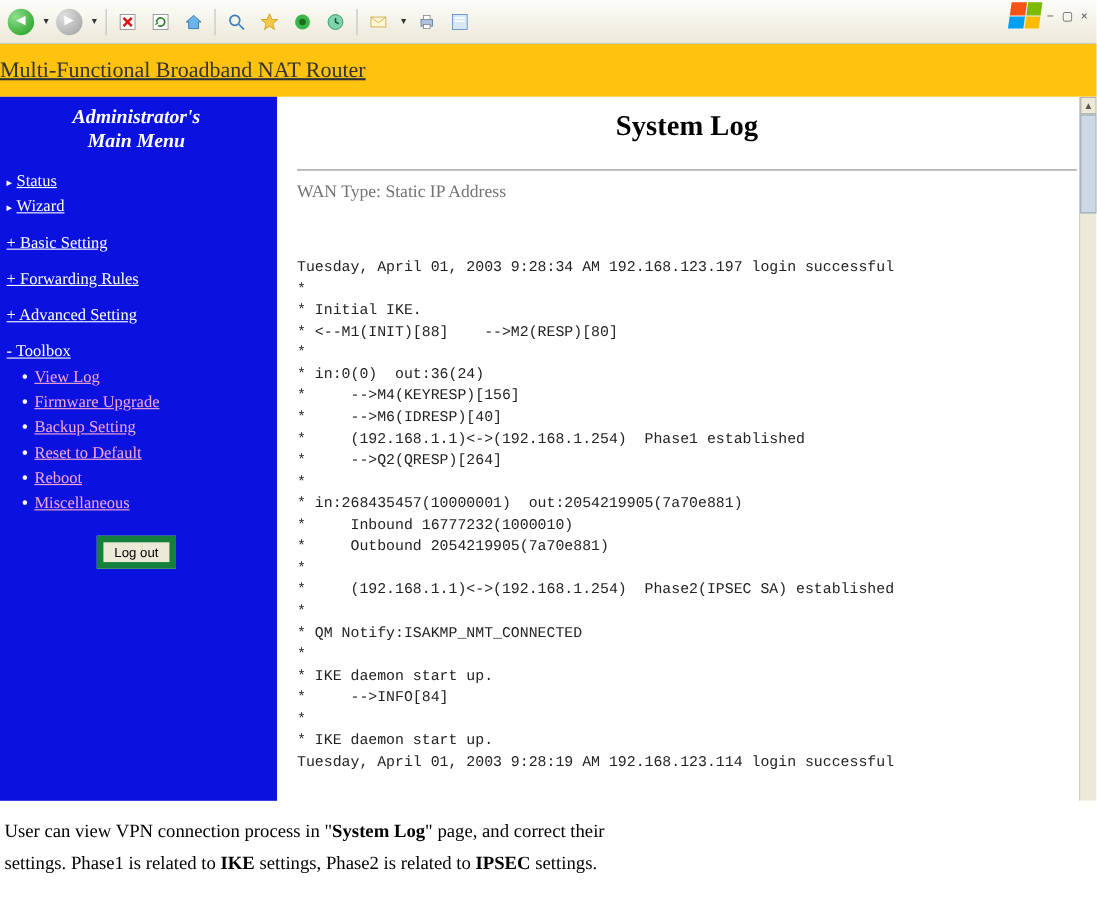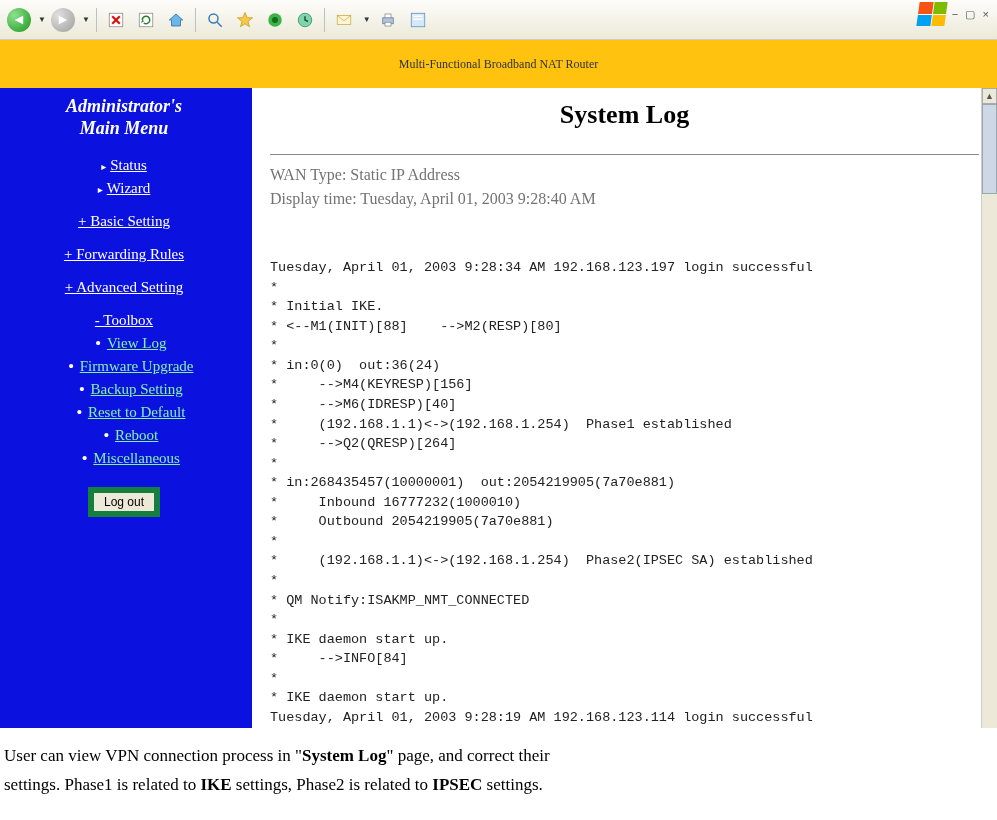--- a/index.html
+++ b/index.html
@@ -13,33 +13,33 @@
   .nav-back { background: radial-gradient(circle at 30% 30%, #8ee08e, #1a991a); }
   .nav-fwd  { background: radial-gradient(circle at 30% 30%, #e0e0e0, #9e9e9e); }
   .dd-arrow { font-size:8px; color:#333; margin-left:2px; }
   .winflag { position:absolute; right:6px; top:2px; display:flex; align-items:center; gap:6px; }
   .flag-sq { width:28px; height:24px; display:grid; grid-template-columns:1fr 1fr; grid-template-rows:1fr 1fr; gap:1px; transform: skewX(-8deg); }
   .flag-sq span:nth-child(1){background:#f65314;} .flag-sq span:nth-child(2){background:#7cbb00;}
   .flag-sq span:nth-child(3){background:#00a1f1;} .flag-sq span:nth-child(4){background:#ffbb00;}
   .winctl { font-family:Arial,sans-serif; font-size:11px; color:#555; letter-spacing:2px; }
   
   
-  .banner { background:#ffc20e; height:48px; display:flex; align-items:center; justify-content:center; font-family:"Times New Roman",serif; font-size:12px; color:#333; }
+  .banner { background:#ffc20e; height:48px; display:flex; align-items:center; justify-content:flex-start; font-family:"Times New Roman",serif; font-size:20px; color:#333;text-decoration:underline; }
   
   
   .main { display:flex; height:640px; }
   .sidebar { width:252px; background:#0b12e0; color:#fff; padding:8px 10px 16px 6px; font-family:"Times New Roman",serif; }
   .sidebar h2 { font-size:18px; font-weight:bold; font-style:italic; text-align:center; line-height:1.2; margin-bottom:18px; }
-  .menu { list-style:none;text-align:center; }
+  .menu { list-style:none; }
   .menu li { margin:6px 0; font-size:15px; }
   .menu li.top > a, .menu li.section > a { text-decoration:underline; color:#fff; }
   .menu li.top::before { content:"▸"; font-size:10px; margin-right:4px; }
   .menu li.sub { margin-left:14px; }
   .menu li.sub::before { content:"•"; font-weight:bold; margin-right:6px; }
-  .menu li.sub a { text-decoration:underline; color:#86efac; }
+  .menu li.sub a { text-decoration:underline; color:#f9a8d4; }
   .menu li.section { margin-top:16px; }
   .logout-wrap { text-align:center; margin-top:20px; }
   .logout { background:#ece9d8; border:6px solid #15803d; font-family:Arial,sans-serif; font-size:12px; padding:2px 10px; cursor:pointer; }
   
   .content { flex:1; background:#fff; position:relative; padding:8px 18px 0 18px; overflow:hidden; }
   .scrollbar { position:absolute; right:0; top:0; bottom:0; width:16px; background:#ece9d8; border-left:1px solid #ccc; }
   .scroll-up,.scroll-down{height:16px;background:#ece9d8;border:1px solid #aaa;display:flex;align-items:center;justify-content:center;font-size:9px;color:#555;}
   .scroll-thumb{height:90px;background:#cdd7e5;border:1px solid #9aa;}
   
   .page-title { font-family:"Times New Roman",serif; font-size:26px; font-weight:bold; text-align:center; margin:4px 0 24px 0; }
@@ -168,21 +168,20 @@
     <div class="logout-wrap">
       <button class="logout">Log out</button>
     </div>
   </div>
 
   <div class="content">
     <h1 class="page-title">System Log</h1>
     <hr class="hr">
     <div class="meta">
       <div>WAN Type: Static IP Address</div>
-      <div>Display time: Tuesday, April 01, 2003 9:28:40 AM</div>
     </div>
     <div class="log">Tuesday, April 01, 2003 9:28:34 AM 192.168.123.197 login successful
 *
 * Initial IKE.
 * &lt;--M1(INIT)[88]    --&gt;M2(RESP)[80]
 *
 * in:0(0)  out:36(24)
 *     --&gt;M4(KEYRESP)[156]
 *     --&gt;M6(IDRESP)[40]
 *     (192.168.1.1)&lt;-&gt;(192.168.1.254)  Phase1 established

